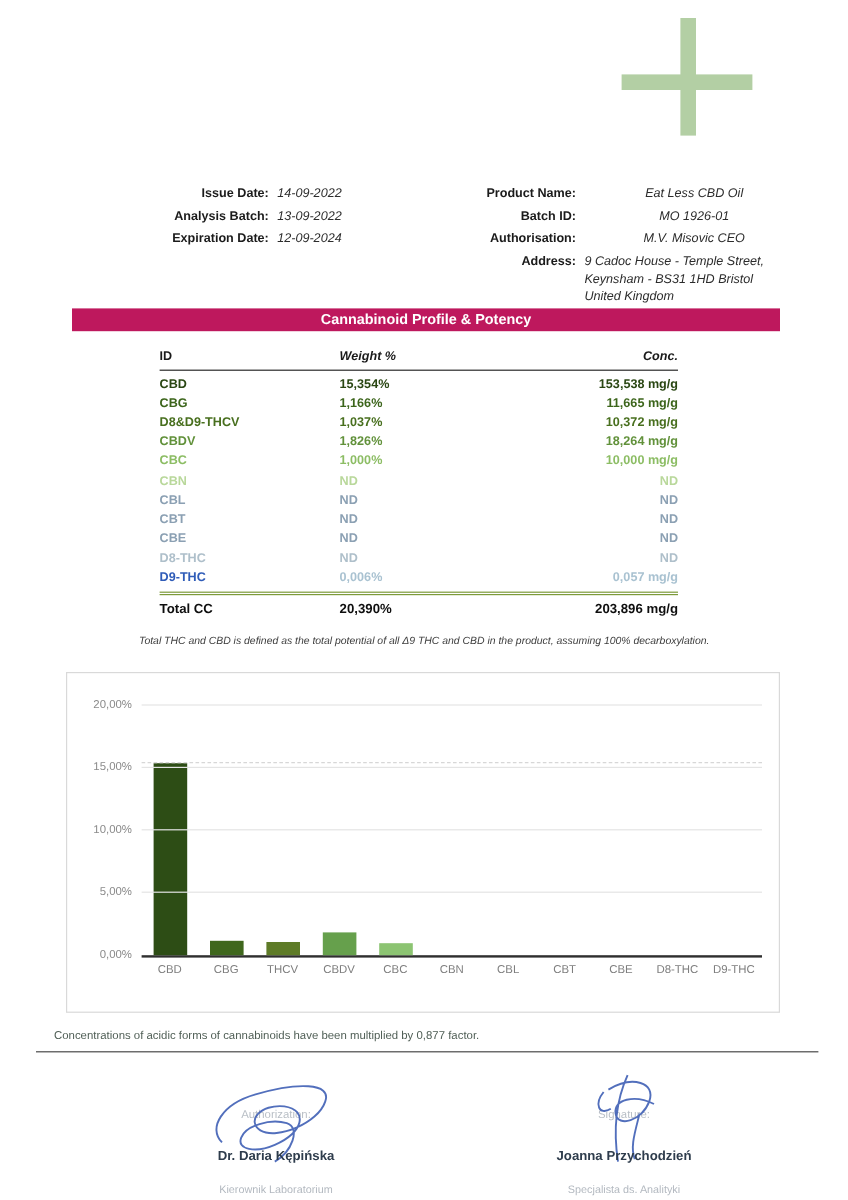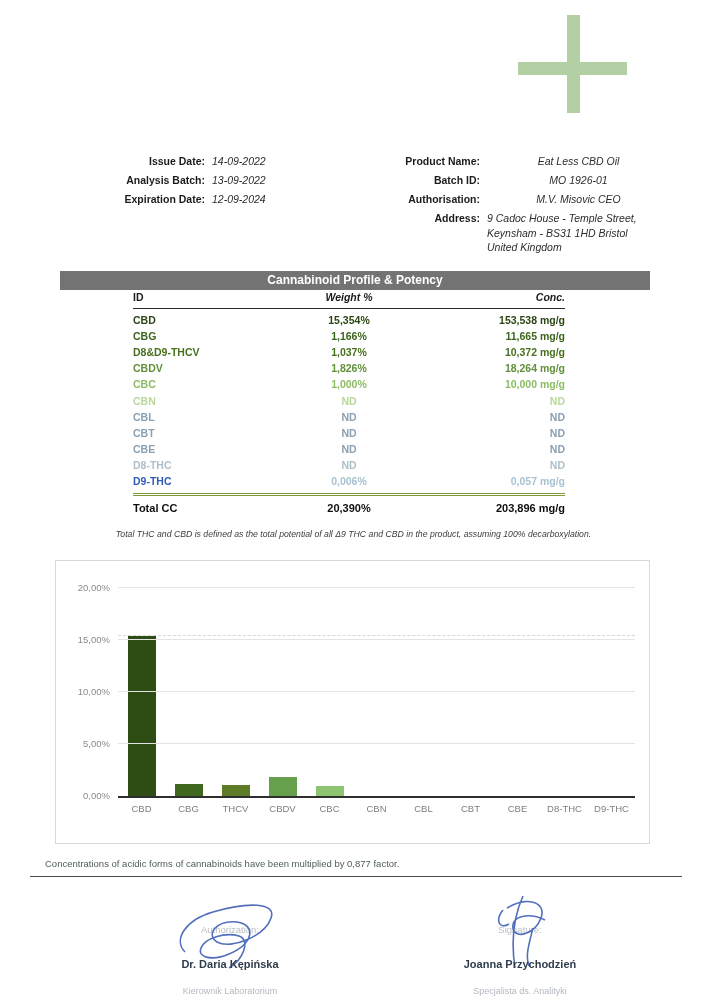--- a/index.html
+++ b/index.html
@@ -5,41 +5,41 @@
   * { margin:0; padding:0; box-sizing:border-box; }
   html,body { background:#ffffff; }
   body { font-family:"Liberation Sans", sans-serif; }
   .page { position:relative; width:707px; height:1000px; background:#ffffff; overflow:hidden; }
 
   
   .logo-v { position:absolute; left:567px; top:15px; width:13px; height:98px; background:#b3cfa4; }
   .logo-h { position:absolute; left:518px; top:62px; width:109px; height:13px; background:#b3cfa4; }
 
   
-  .info-left  { position:absolute; left:105px; top:152px; width:200px; }
+  .info-left  { position:absolute; left:124px; top:152px; width:200px; }
   .info-right { position:absolute; left:385px; top:152px; width:285px; }
   .inf-row { display:flex; min-height:19px; align-items:flex-start; }
   .inf-label { width:100px; text-align:right; font-weight:bold; color:#1b1b1b; font-size:10.5px; line-height:19px; }
   .inf-value { flex:1; margin-left:7px; font-style:italic; color:#2c2c2c; font-size:10.5px; line-height:19px; }
   .info-right .inf-label { width:95px; }
   .info-right .inf-value { text-align:center; }
   .inf-row.gap-top { margin-top:7px; }
   .inf-value.multiline { white-space:pre-line; text-align:left; line-height:14.5px; padding-top:2px; }
 
   
   .banner { position:absolute; left:60px; top:257px; width:590px; height:19px; background:#5c7d22;
             color:#ffffff; font-weight:bold; font-size:12px; text-align:center; line-height:19px; }
 
   
   .coa-table { position:absolute; left:133px; top:291px; width:432px; font-size:10.5px; }
   .t-head { display:flex; height:15px; font-weight:bold; color:#1a1a1a; }
   .t-head .c-w, .t-head .c-c { font-style:italic; }
   .t-headline { height:0; border-top:1.6px solid #2a2a2a; margin:2px 0 3px 0; }
   .c-id { width:150px; text-align:left; }
-  .c-w  { flex:1; text-align:center; }
+  .c-w  { flex:1; text-align:left; }
   .c-c  { width:150px; text-align:right; }
   .t-row { display:flex; height:16.1px; font-weight:bold; align-items:center; }
   .t-sep { height:3px; border-top:1px solid #7d9b3a; border-bottom:1px solid #7d9b3a; margin:4px 0 3px 0; }
   .t-total { display:flex; height:18px; font-weight:bold; color:#0e0e0e; font-size:11px; align-items:center; }
 
   
   .note { position:absolute; left:0; top:529px; width:707px; text-align:center;
           font-size:8.7px; font-style:italic; color:#3d3d3d; }
 
   
@@ -107,21 +107,21 @@
       <div class="inf-value">M.V. Misovic CEO</div>
     </div>
     <div class="inf-row">
       <div class="inf-label">Address:</div>
       <div class="inf-value multiline">9 Cadoc House - Temple Street,
 Keynsham - BS31 1HD Bristol
 United Kingdom</div>
     </div>
   </div>
 
-  <div class="banner" style="background: #737373; margin-top: 14px;">Cannabinoid Profile &amp; Potency</div>
+  <div class="banner" style="background: #be185d;">Cannabinoid Profile &amp; Potency</div>
 
   <div class="coa-table">
     <div class="t-head">
       <div class="c-id">ID</div>
       <div class="c-w">Weight %</div>
       <div class="c-c">Conc.</div>
     </div>
     <div class="t-headline"></div>
     <div id="table-body">
         <div class="t-row">

